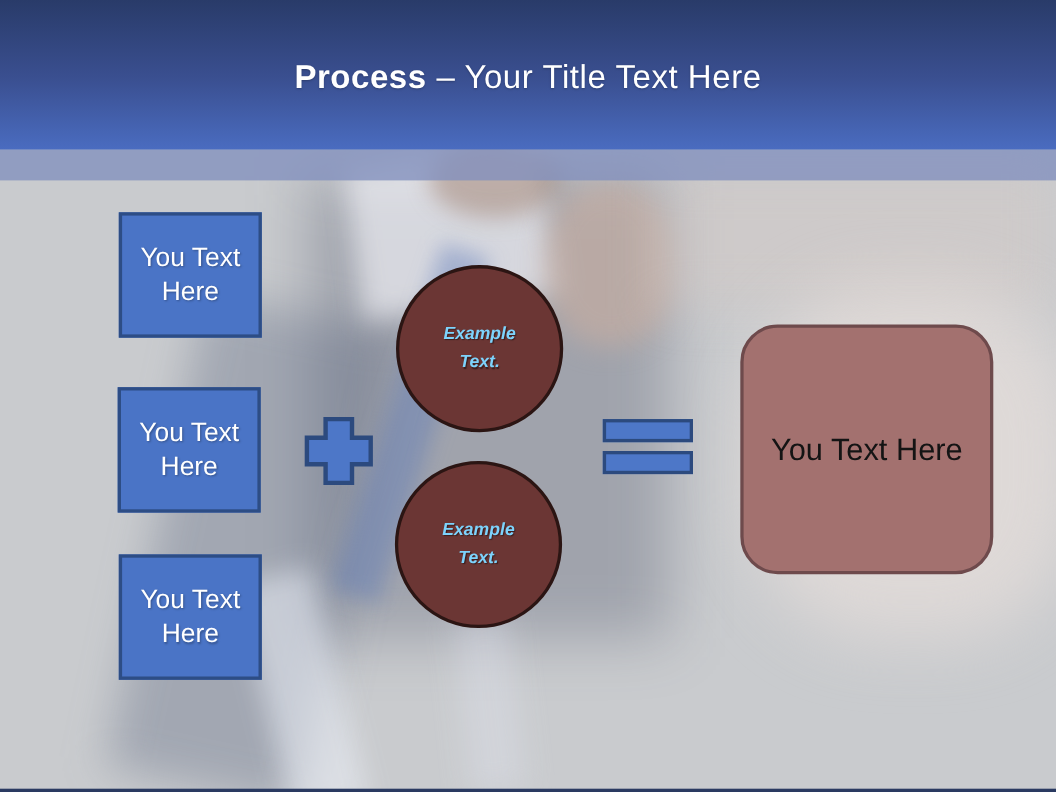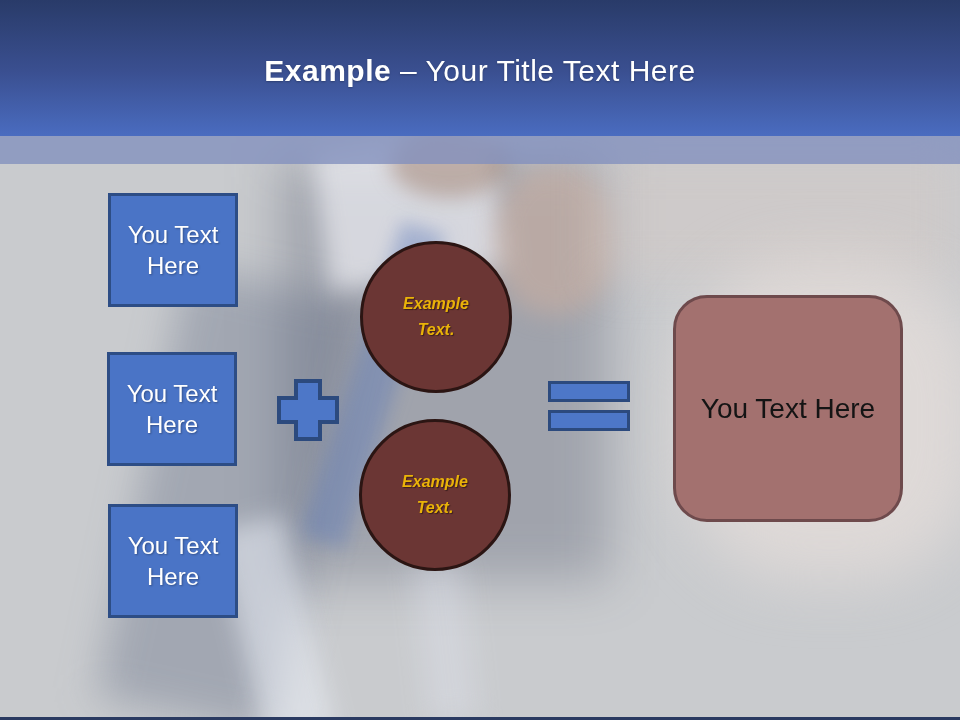--- a/index.html
+++ b/index.html
@@ -49,21 +49,21 @@
     color:#ffffff; font-size:24px; line-height:1.3;
     text-shadow:1px 1px 2px rgba(0,0,0,0.3);
   }
   .box1 { left:108px; top:174px; }
   .box2 { left:107px; top:333px; }
   .box3 { left:108px; top:485px; }
 
   .circle {
     width:152px; height:152px; border-radius:50%;
     background:#6b3634; border:3px solid #2b1513;
-    color:#eab308; font-size:16px; font-weight:bold; font-style:italic; line-height:1.65;
+    color:#7dd3fc; font-size:16px; font-weight:bold; font-style:italic; line-height:1.65;
     text-shadow:1px 1px 1px rgba(0,0,0,0.45);
   }
   .circle span { display:inline-block; width:95px; }
   .circle1 { left:360px; top:222px; }
   .circle2 { left:359px; top:400px; }
 
   .plus-wrap { left:276px; top:359px; width:64px; height:64px; }
   .equals-wrap { left:548px; top:362px; width:82px; height:50px; flex-direction:column; justify-content:space-between; }
   .eq-bar { box-sizing:border-box; width:82px; height:21px; background:#4d77c8; border:3px solid #2c4a7e; }
 
@@ -86,21 +86,21 @@
     <div class="blob-tie"></div>
     <div class="blob-fist"></div>
     <div class="blob-arm"></div>
     <div class="blob-light-right"></div>
     <div class="blob-streak1"></div>
     <div class="blob-streak2"></div>
   </div>
 
   <div class="header">
     <div class="title">
-      <span class="bold">Example</span>
+      <span class="bold">Process</span>
       <span>– Your Title Text Here</span>
     </div>
   </div>
   <div class="band"></div>
 
   <div class="shape box box1">
     <span>You Text Here</span>
   </div>
   <div class="shape box box2">
     <span>You Text Here</span>

